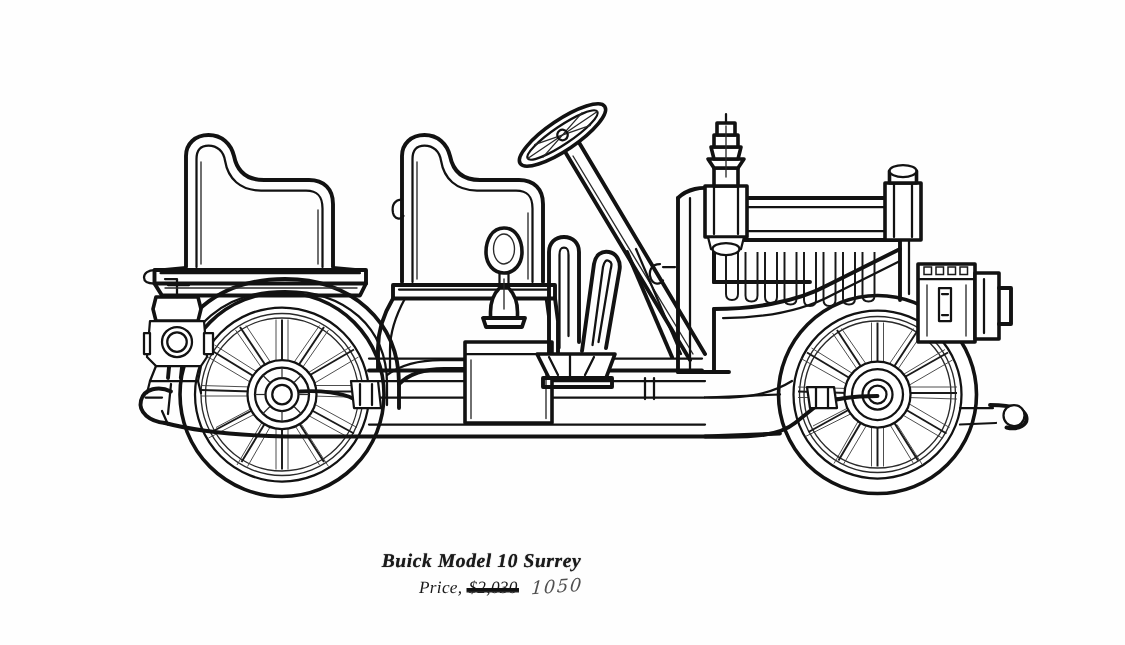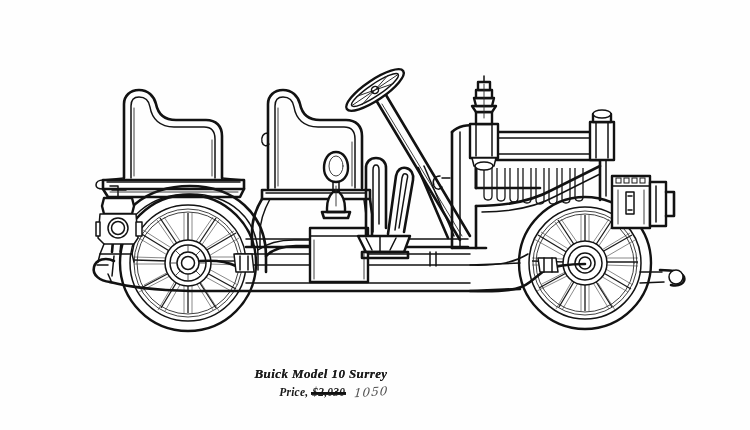--- a/index.html
+++ b/index.html
@@ -47,21 +47,21 @@
   }
   .caption-price-row {
     display: inline-block;
     margin-top: 1px;
     margin-left: 26px;
     white-space: nowrap;
   }
   .caption-price {
     font-family: "Liberation Serif", serif;
     font-style: italic;
-    font-weight: bold;
+    font-weight: normal;
     font-size: 11.5px;
     color: #1a1a1a;
     letter-spacing: 0.2px;
   }
   .struck {
     position: relative;
     display: inline-block;
   }
   .struck::after {
     content: "";

